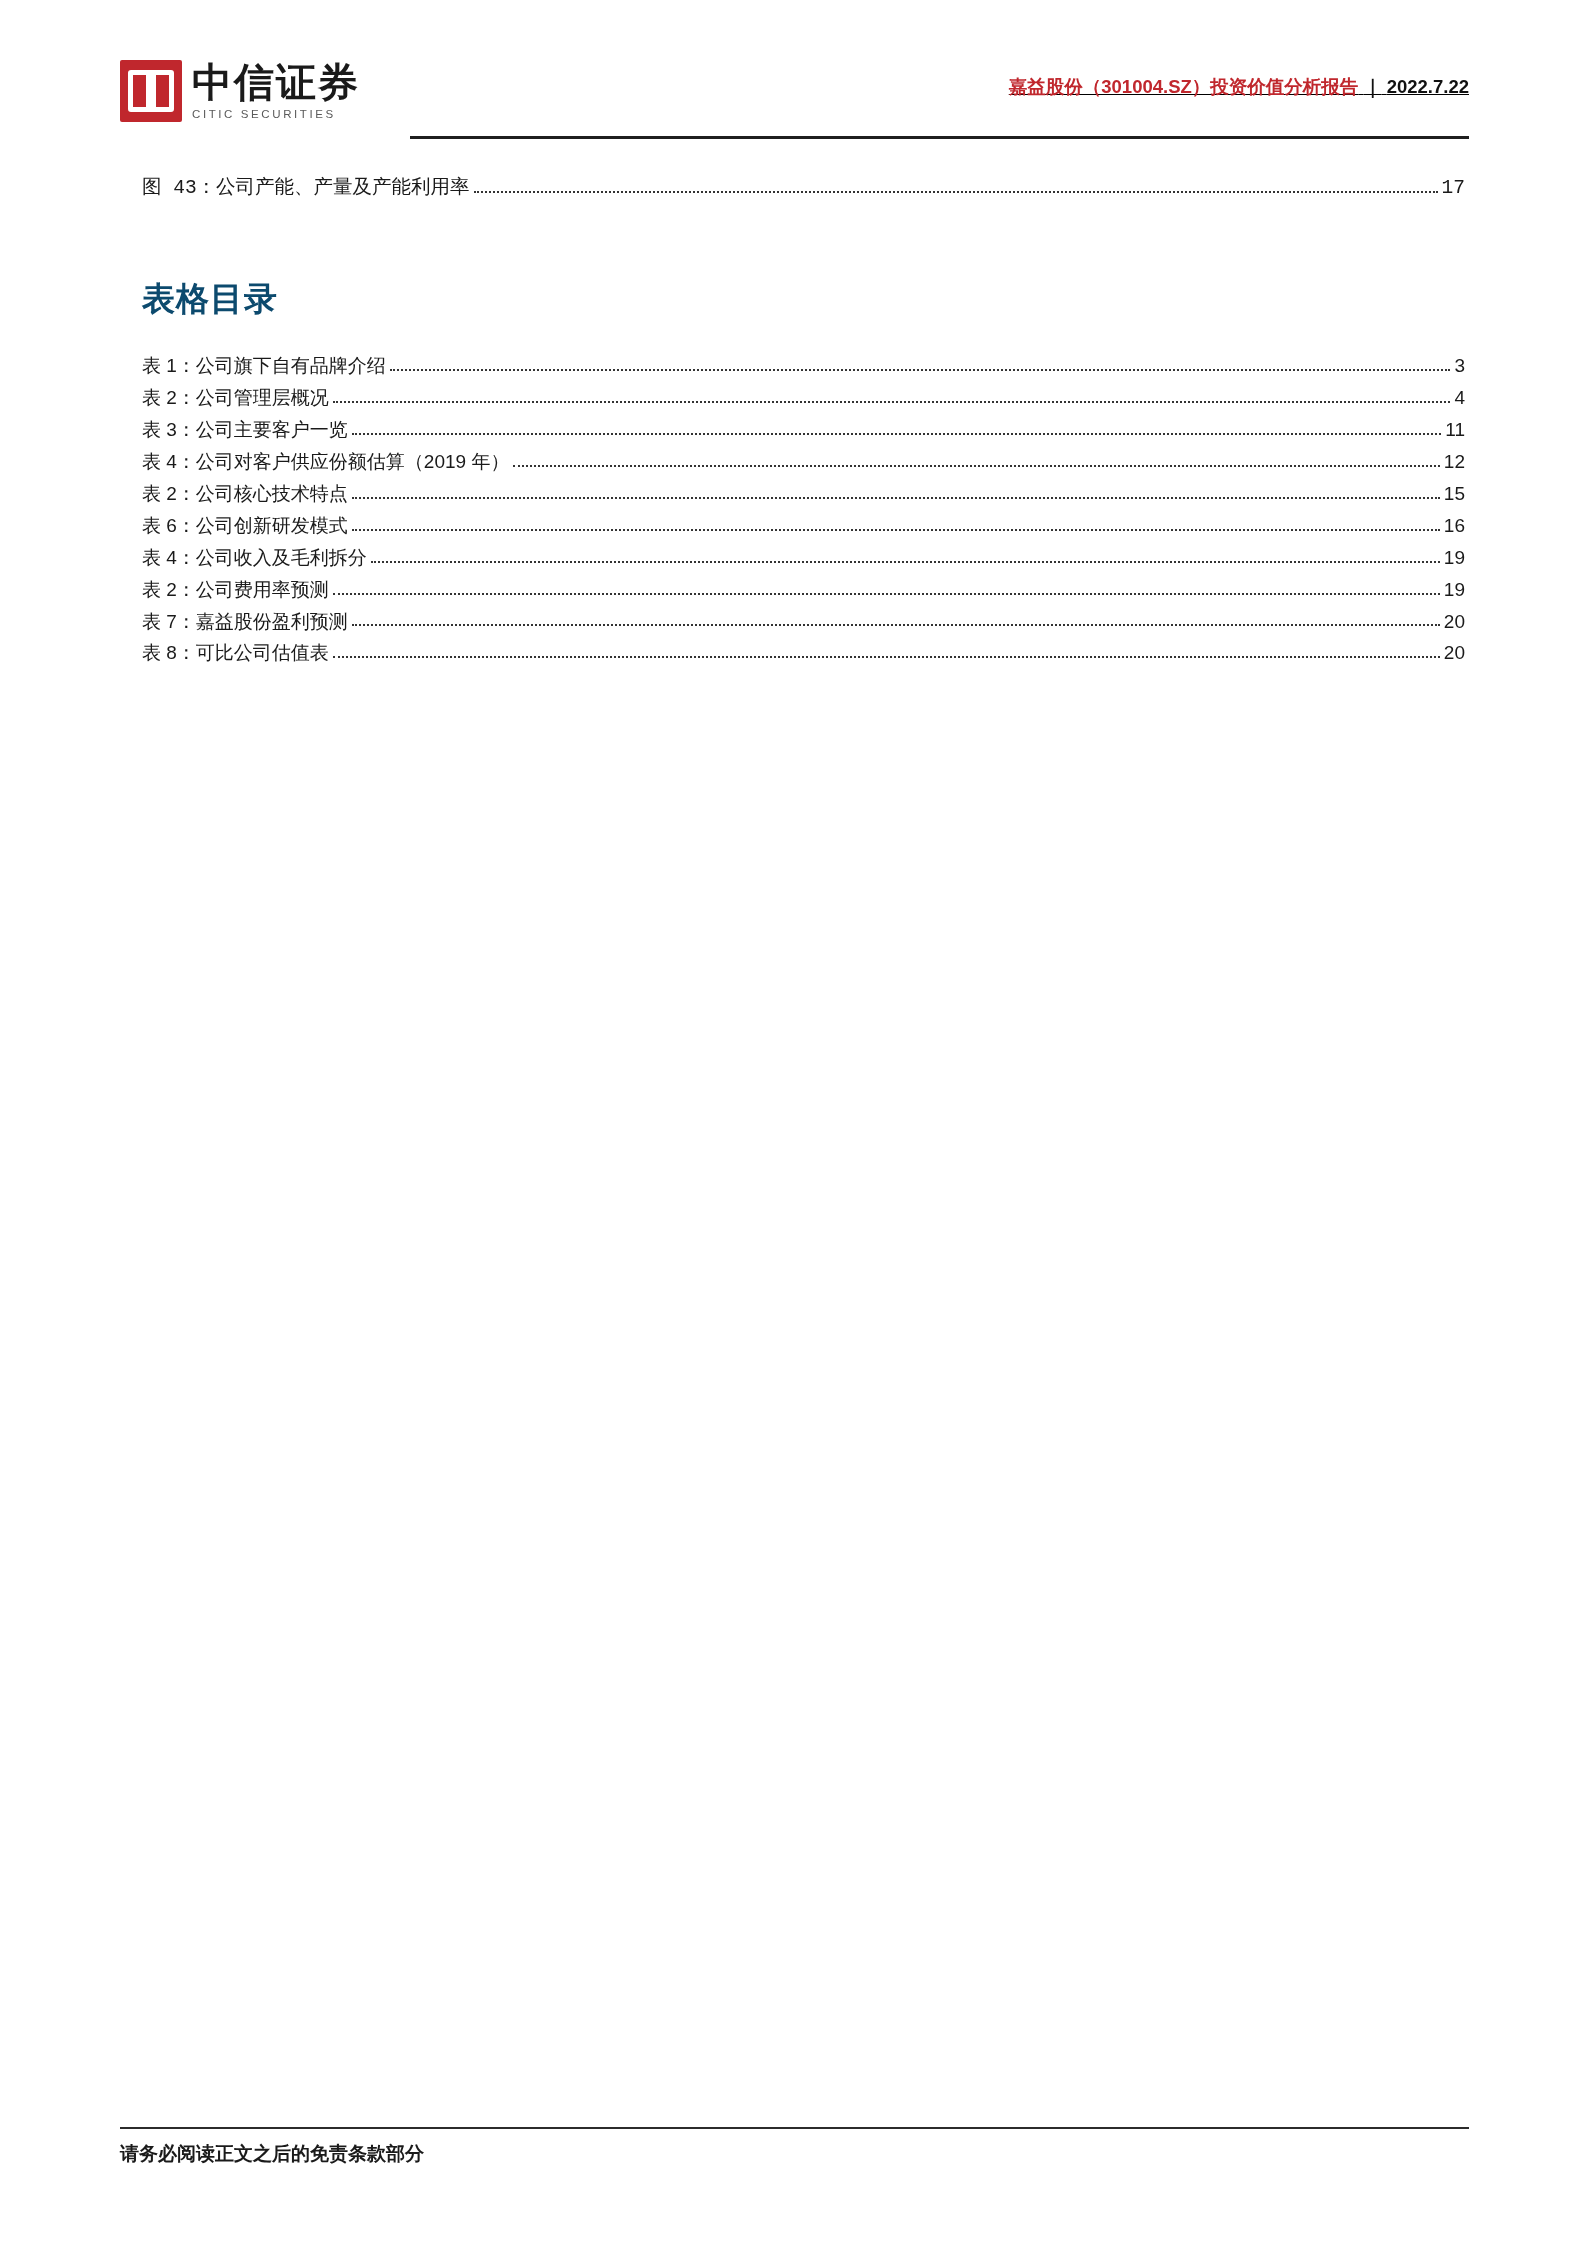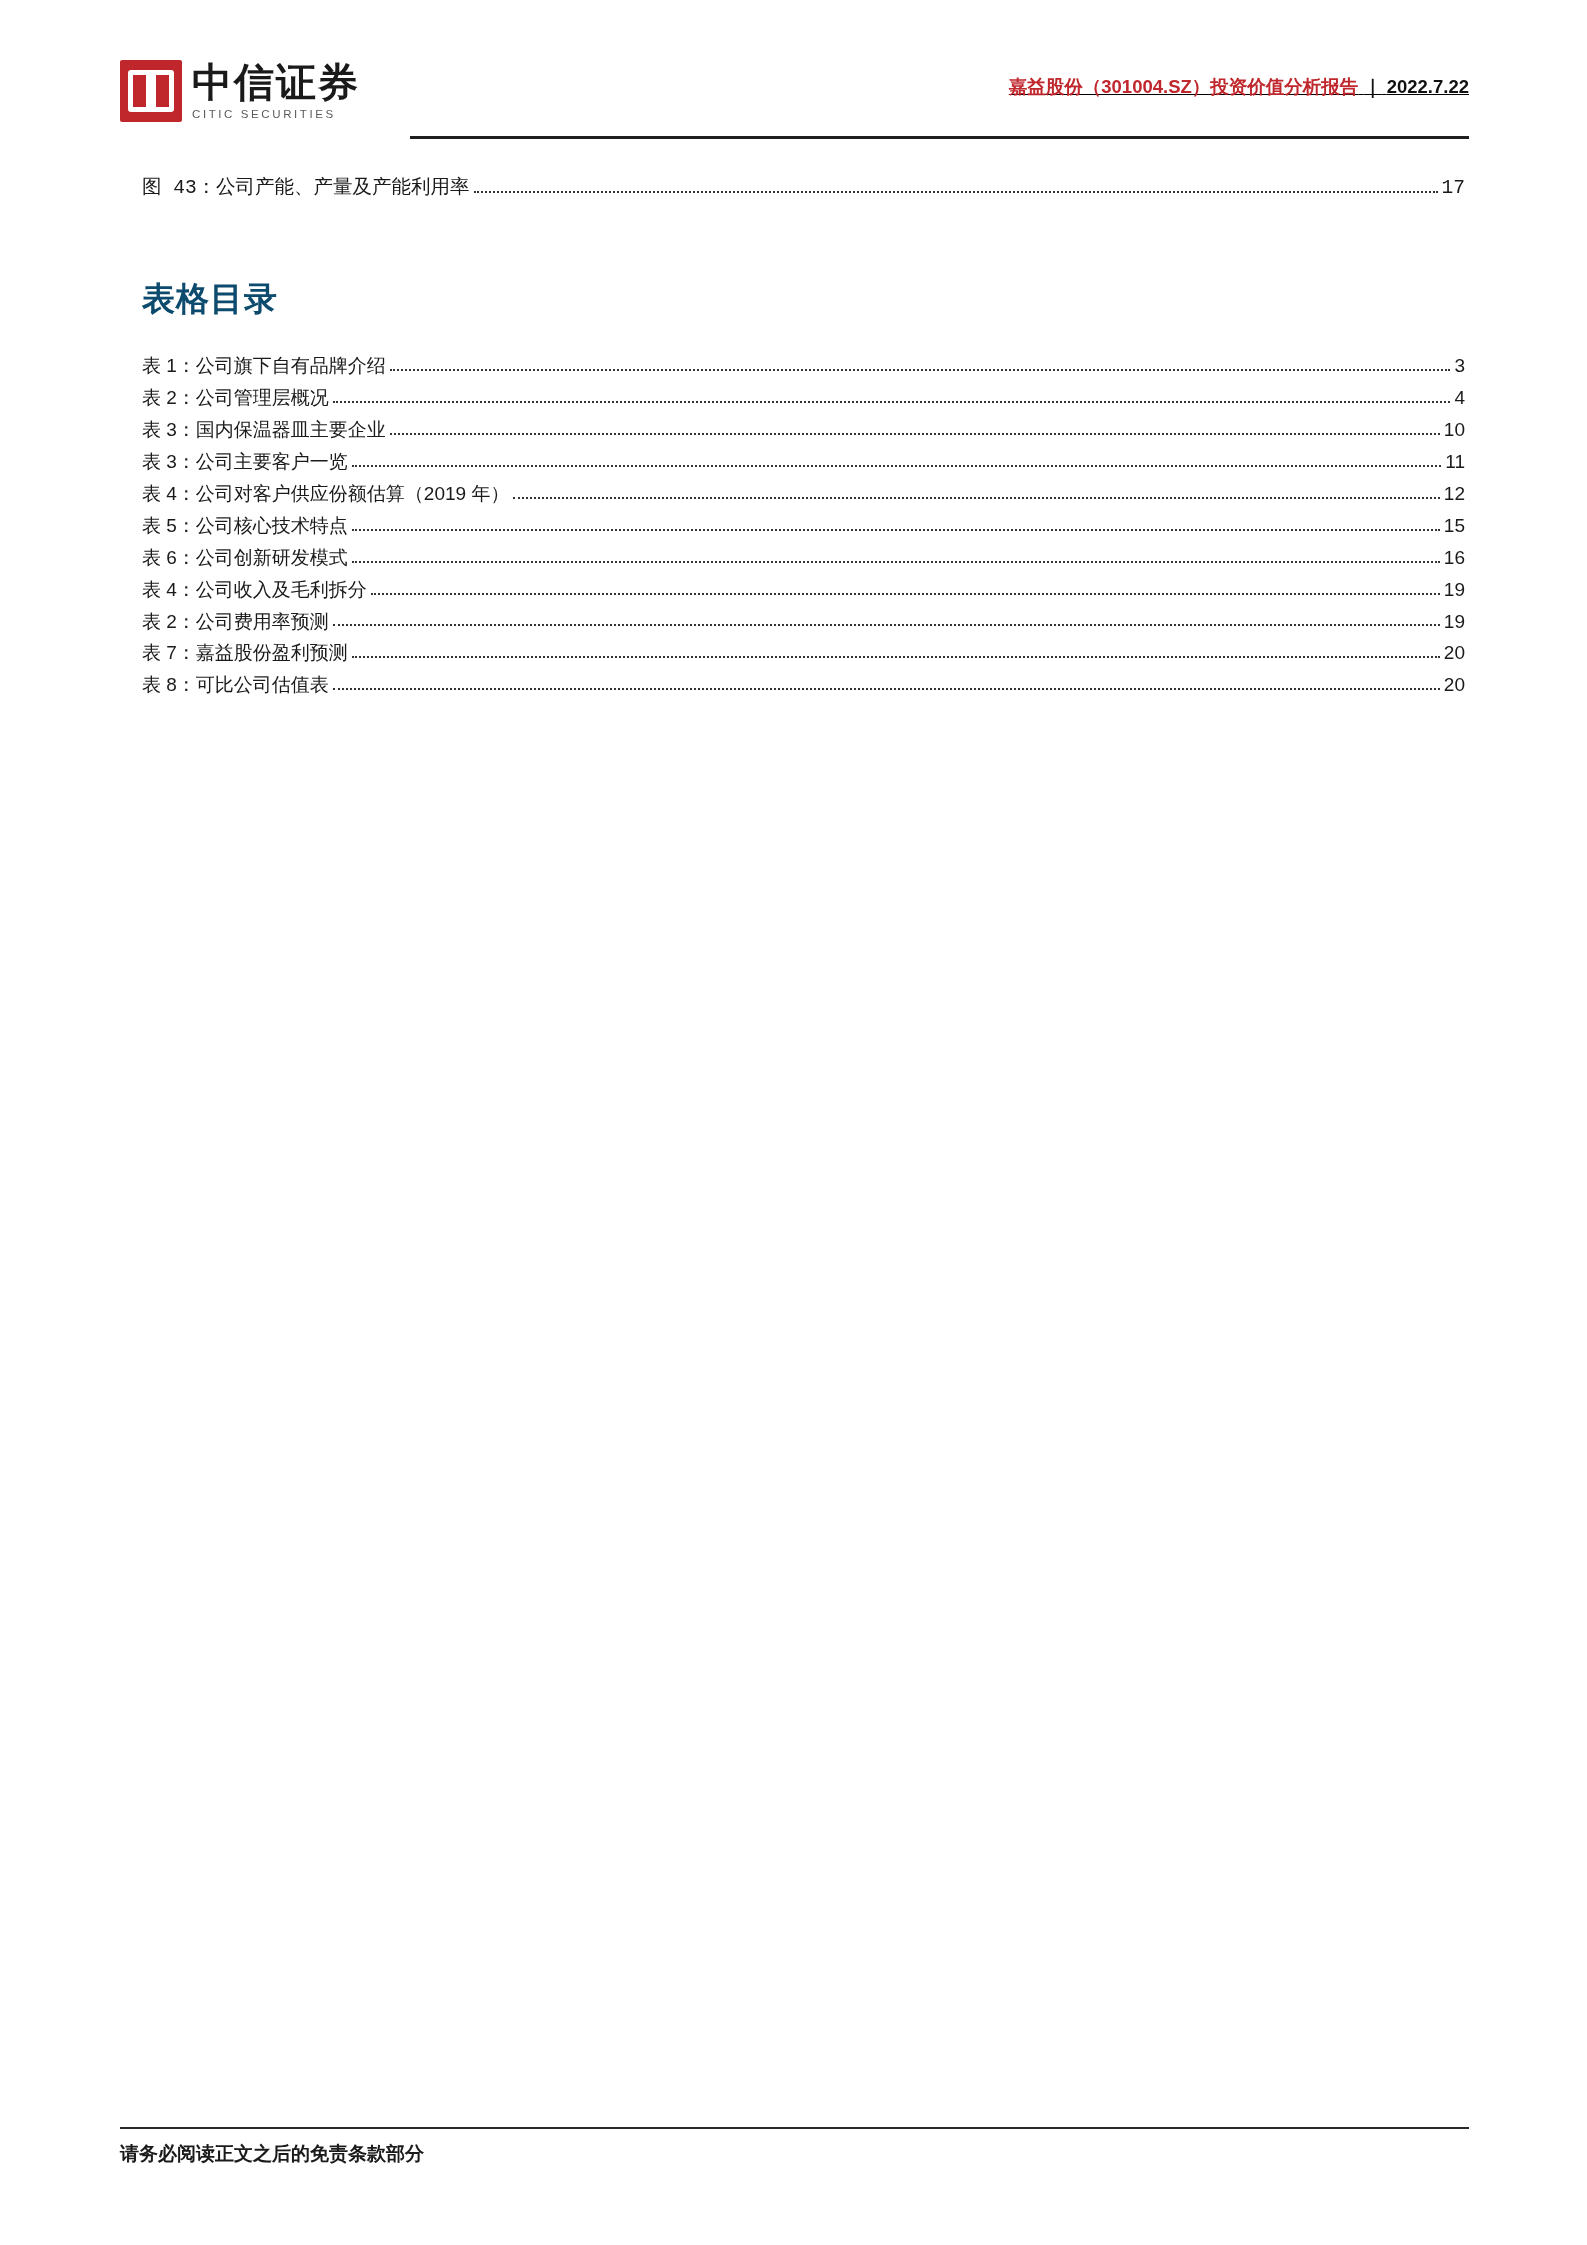--- a/index.html
+++ b/index.html
@@ -211,40 +211,35 @@
         <span class="leader"></span>
         <span class="pageno">3</span>
       </div>
 
       <div class="toc-line">
         <span class="label">表 2：公司管理层概况</span>
         <span class="leader"></span>
         <span class="pageno">4</span>
       </div>
 
-      <div class="toc-line">
-        <span class="label">表 3：国内保温器皿主要企业</span>
-        <span class="leader"></span>
-        <span class="pageno">10</span>
-      </div>
 
       <div class="toc-line">
         <span class="label">表 3：公司主要客户一览</span>
         <span class="leader"></span>
         <span class="pageno">11</span>
       </div>
 
       <div class="toc-line">
         <span class="label">表 4：公司对客户供应份额估算（2019 年）</span>
         <span class="leader"></span>
         <span class="pageno">12</span>
       </div>
 
       <div class="toc-line">
-        <span class="label">表 5：公司核心技术特点</span>
+        <span class="label">表 2：公司核心技术特点</span>
         <span class="leader"></span>
         <span class="pageno">15</span>
       </div>
 
       <div class="toc-line">
         <span class="label">表 6：公司创新研发模式</span>
         <span class="leader"></span>
         <span class="pageno">16</span>
       </div>
 

